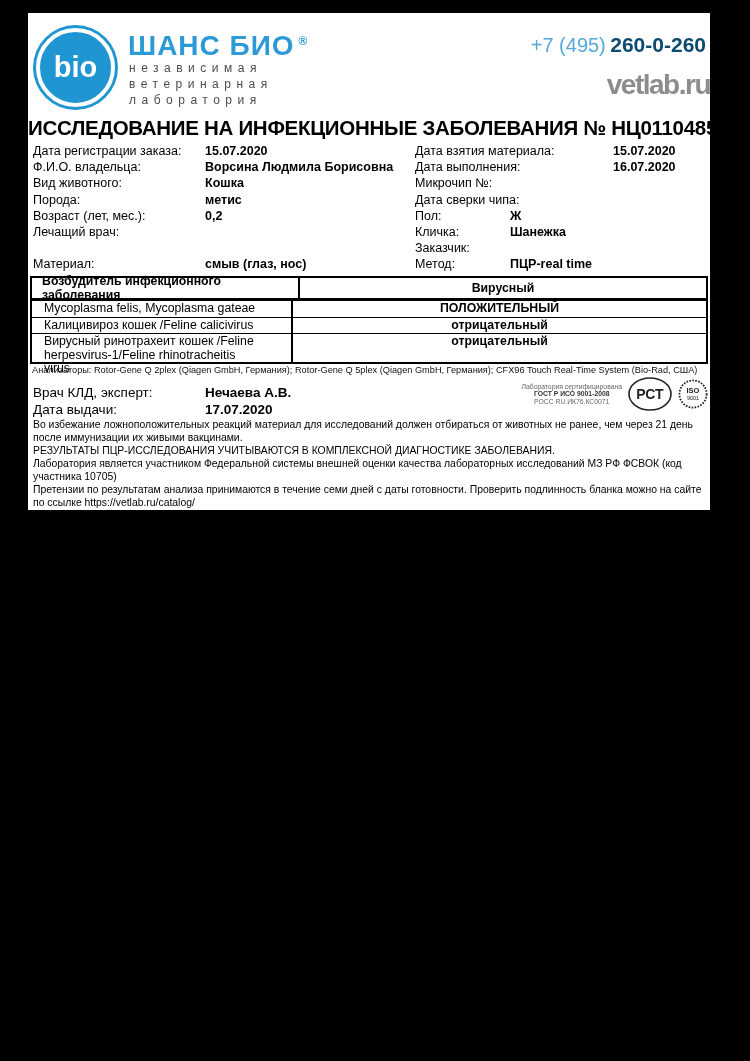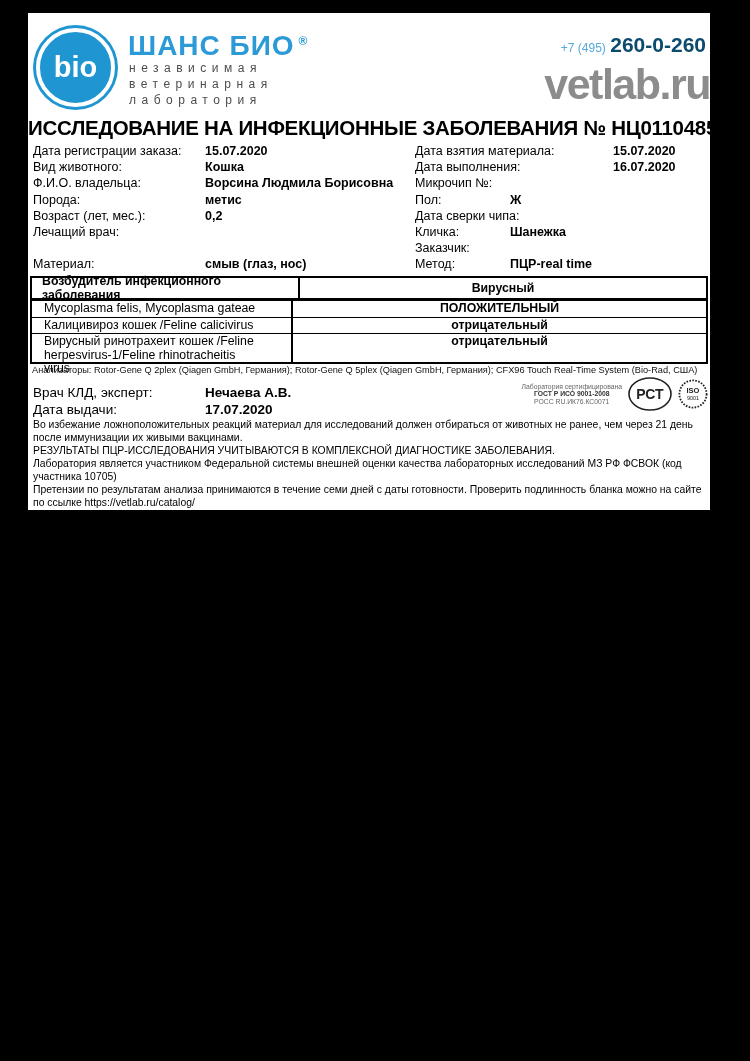--- a/index.html
+++ b/index.html
@@ -12,24 +12,24 @@
         background:#1f96d2;display:flex;align-items:center;justify-content:center;}
   .logo-ring{width:71px;height:71px;border-radius:50%;border:4px solid #fff;
         display:flex;align-items:center;justify-content:center;}
   .logo-text{color:#fff;font-weight:bold;font-size:29px;letter-spacing:0;line-height:1;}
   .brand{position:absolute;left:100px;top:17px;color:#2b9ad6;font-weight:bold;
          font-size:28px;letter-spacing:1px;white-space:nowrap;}
   .brand sup{font-size:12px;font-weight:bold;margin-left:4px;}
   .tagline{position:absolute;left:101px;top:47px;color:#4c4c4c;font-size:12px;
            letter-spacing:5.5px;line-height:16px;white-space:nowrap;}
   .phone{position:absolute;right:4px;top:20px;white-space:nowrap;text-align:right;}
-  .phone .pfx{color:#55a8db;font-size:12px;}
+  .phone .pfx{color:#55a8db;font-size:20px;}
   .phone .num{color:#0c4a6e;font-size:21px;font-weight:bold;}
-  .site{position:absolute;right:0;top:50px;color:#8c8c8c;font-weight:bold;
-        font-size:43px;letter-spacing:-1.5px;line-height:1;}
+  .site{position:absolute;right:0;top:58px;color:#8c8c8c;font-weight:bold;
+        font-size:28px;letter-spacing:-1.5px;line-height:1;}
 
   
   .doc-title{position:absolute;left:0;top:103px;width:100%;text-align:center;
              font-size:20.5px;font-weight:bold;letter-spacing:-0.3px;white-space:nowrap;}
 
   
   .info{font-size:12.5px;}
   .irow{position:relative;height:16.2px;}
   .col-left{position:absolute;left:5px;top:131px;width:375px;}
   .col-left .lbl{position:absolute;left:0;}
@@ -99,28 +99,28 @@
     <div class="site">vetlab.ru</div>
 
     <div class="doc-title">ИССЛЕДОВАНИЕ НА ИНФЕКЦИОННЫЕ ЗАБОЛЕВАНИЯ  № НЦ0110485</div>
 
     <div class="info col-left">
       <div class="irow">
           <span class="lbl">Дата регистрации заказа:</span>
           <span class="val">15.07.2020</span>
         </div>
       <div class="irow">
+          <span class="lbl">Ф.И.О. владельца:</span>
+          <span class="val">Ворсина Людмила Борисовна</span>
+        </div>
+      <div class="irow">
           <span class="lbl">Вид животного:</span>
           <span class="val">Кошка</span>
         </div>
       <div class="irow">
-          <span class="lbl">Ф.И.О. владельца:</span>
-          <span class="val">Ворсина Людмила Борисовна</span>
-        </div>
-      <div class="irow">
           <span class="lbl">Порода:</span>
           <span class="val">метис</span>
         </div>
       <div class="irow">
           <span class="lbl">Возраст (лет, мес.):</span>
           <span class="val">0,2</span>
         </div>
       <div class="irow">
           <span class="lbl">Лечащий врач:</span>
           <span class="val"></span>
@@ -133,26 +133,26 @@
         </div>
       <div class="irow">
           <span class="lbl">Дата выполнения:</span>
           <span class="val-far">16.07.2020</span>
         </div>
       <div class="irow">
           <span class="lbl">Микрочип №:</span>
           <span class="val-near"></span>
         </div>
       <div class="irow">
+          <span class="lbl">Дата сверки чипа:</span>
+          <span class="val-near"></span>
+        </div>
+      <div class="irow">
           <span class="lbl">Пол:</span>
           <span class="val-near">Ж</span>
-        </div>
-      <div class="irow">
-          <span class="lbl">Дата сверки чипа:</span>
-          <span class="val-near"></span>
         </div>
       <div class="irow">
           <span class="lbl">Кличка:</span>
           <span class="val-near">Шанежка</span>
         </div>
       <div class="irow">
           <span class="lbl">Заказчик:</span>
           <span class="val-near"></span>
         </div>
     </div>

